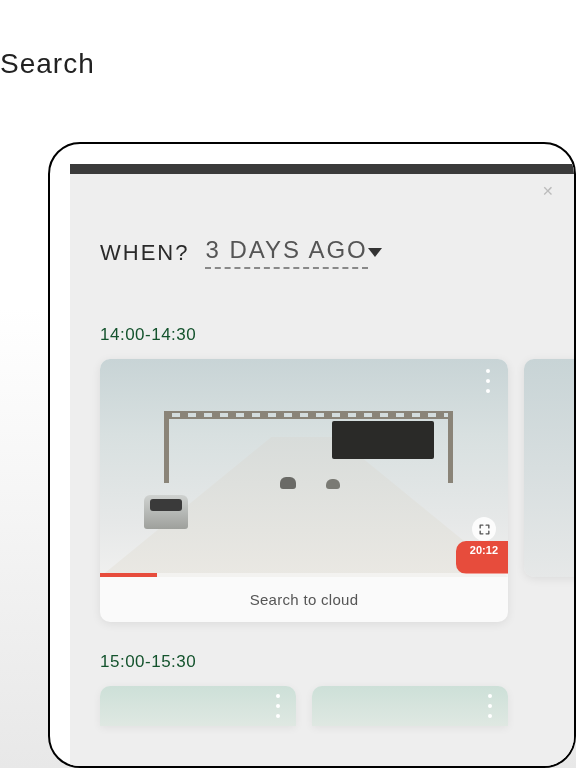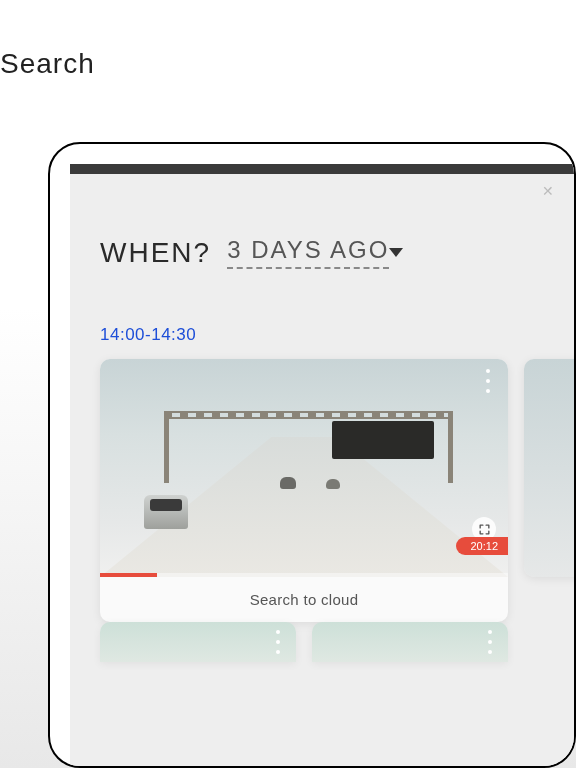--- a/index.html
+++ b/index.html
@@ -54,21 +54,21 @@
       line-height: 14px;
       cursor: pointer;
     }
     .when-row {
       display: flex;
       align-items: center;
       margin: 62px 0 0 30px;
       gap: 16px;
     }
     .when-label {
-      font-size: 28px;
+      font-size: 22px;
       font-weight: 400;
       letter-spacing: 2px;
       color: #2a2a2a;
       font-family: 'Century Gothic', 'Futura', sans-serif;
     }
     .when-value-wrap {
       display: flex;
       align-items: center;
     }
     .when-value {
@@ -83,21 +83,21 @@
     .dropdown-caret {
       width: 0;
       height: 0;
       border-left: 7px solid transparent;
       border-right: 7px solid transparent;
       border-top: 9px solid #333;
     }
     .time-label {
       margin: 56px 0 14px 30px;
       font-size: 17px;
-      color: #1d4ed8;
+      color: #14532d;
       font-weight: 400;
       letter-spacing: 0.5px;
     }
     .time-label.second {
       margin-top: 30px;
     }
     .card-row {
       display: flex;
       gap: 16px;
       padding-left: 30px;
@@ -202,27 +202,27 @@
       background: rgba(255,255,255,0.85);
       border-radius: 50%;
       display: flex;
       align-items: center;
       justify-content: center;
       cursor: pointer;
     }
     .expand-btn svg { width: 13px; height: 13px; }
     .duration-pill {
       position: absolute;
-      bottom: 22px;
+      bottom: 3px;
       right: 0;
       background: #e74c3c;
       color: #fff;
       font-size: 11px;
-      font-weight: 400;
-      padding: 3px 10px 3px 14px;
+      font-weight: 700;
+      padding: 3px 10px 18px 14px;
       border-radius: 10px 0 0 10px;
     }
     .progress-track {
       position: absolute;
       bottom: 0;
       left: 0;
       right: 0;
       height: 4px;
       background: rgba(255,255,255,0.45);
     }
@@ -312,20 +312,21 @@
             <div class="progress-fill"></div>
           </div>
         </div>
         <div class="card-caption">Search to cloud</div>
       </div>
       <div class="peek-card">
         
       </div>
     </div>
 
+    <div class="time-label second">15:00-15:30</div>
     <div class="second-row">
       <div class="mini-card">
         <div class="more-dots">
           <span></span>
             <span></span>
             <span></span>
         </div>
       </div>
       <div class="mini-card">
         <div class="more-dots">

